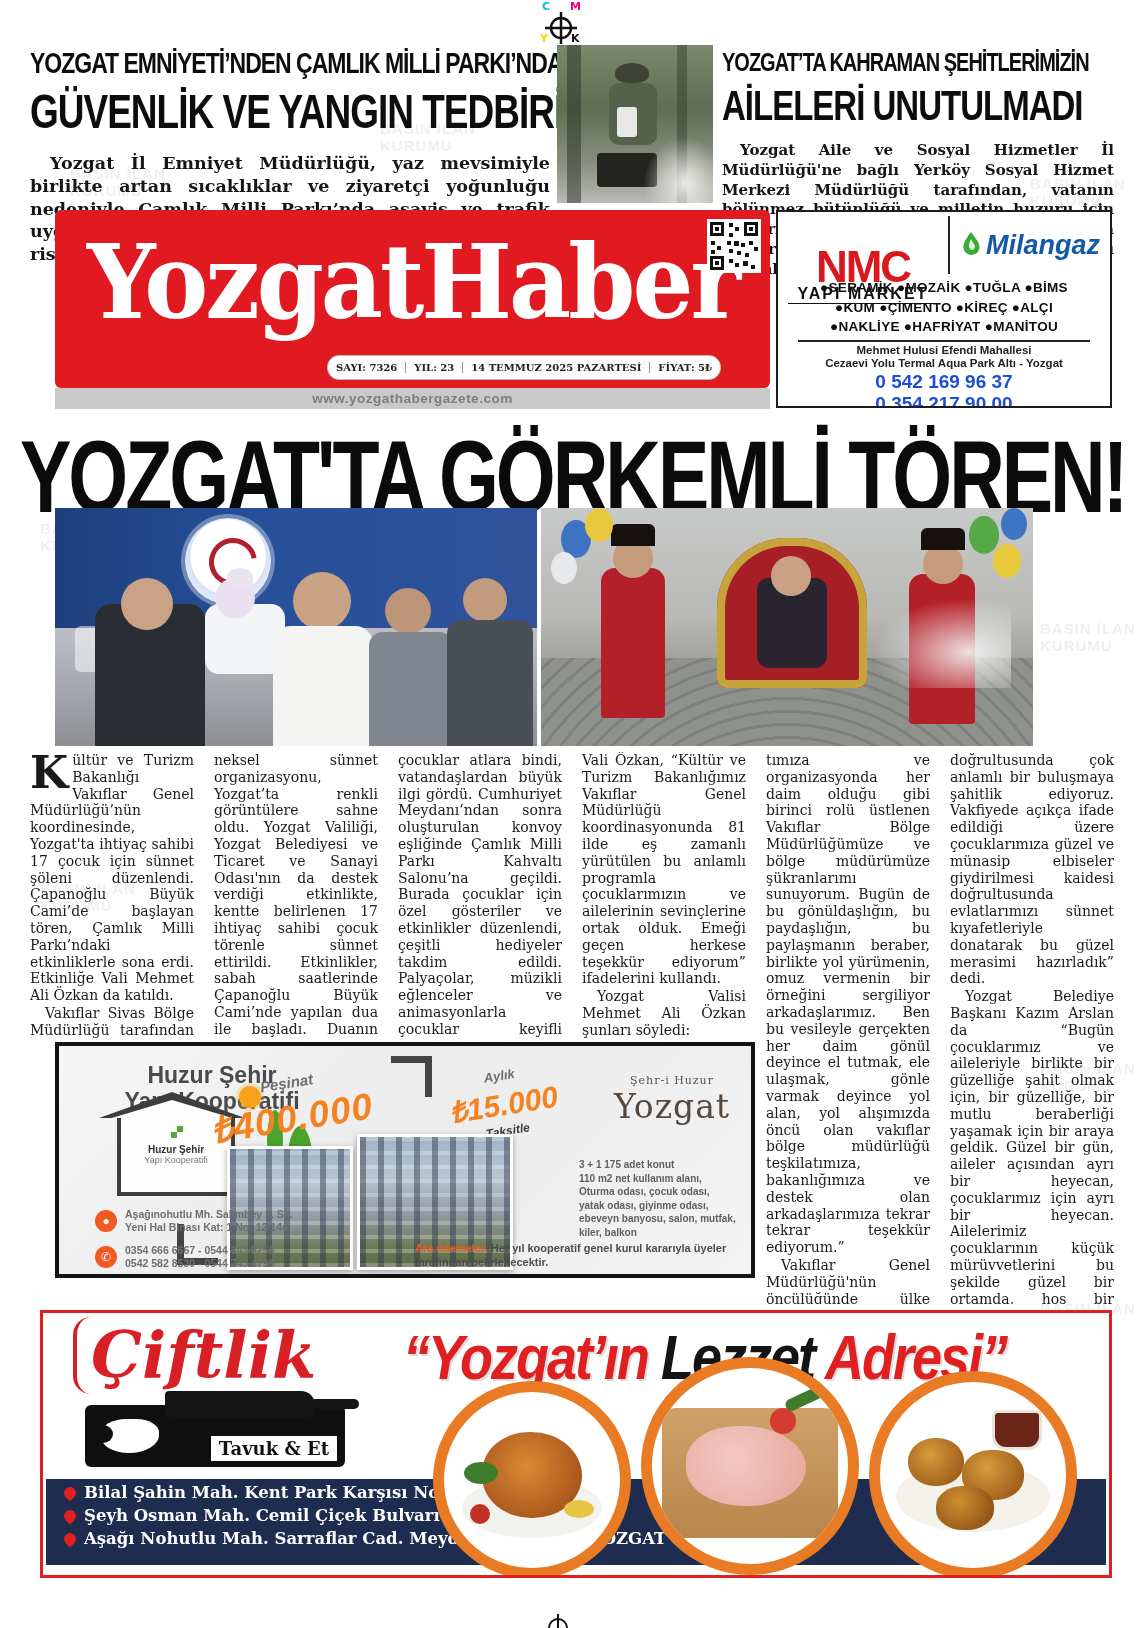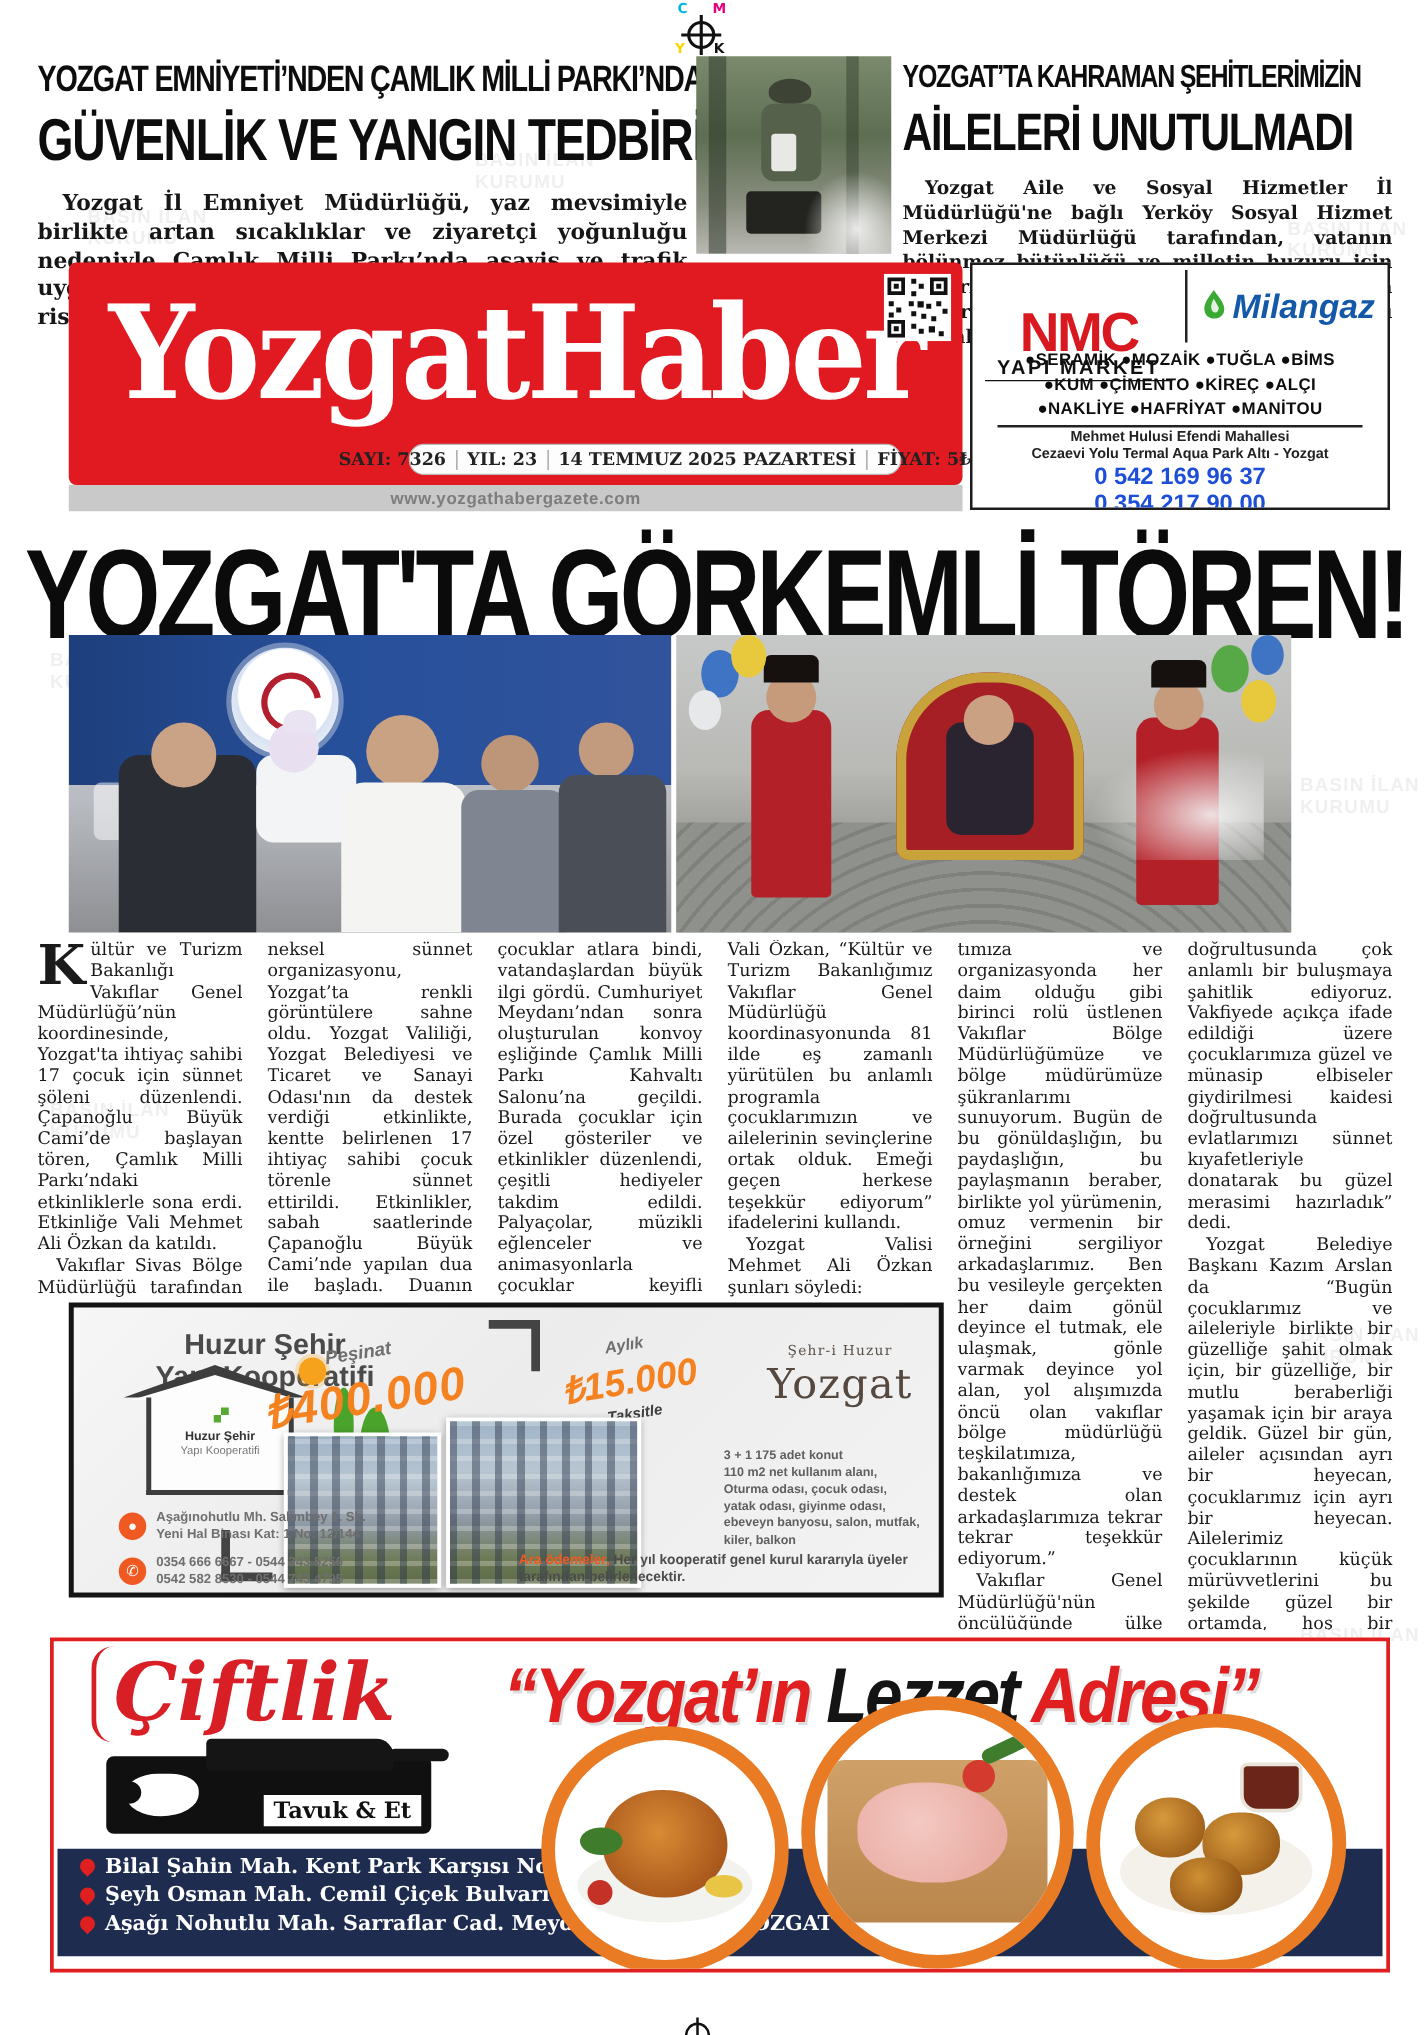--- a/index.html
+++ b/index.html
@@ -21,21 +21,21 @@
   .regmark{width:46px;height:46px;}
   .regmark .lbl{position:absolute;font-size:11px;font-weight:bold;font-family:"DejaVu Sans",sans-serif;}
 
   
   #masthead{left:55px;top:210px;width:715px;height:178px;background:#e11a21;border-radius:6px;}
   #masthead-title{position:absolute;left:0;right:0;top:8px;text-align:center;color:#fff;
      font-family:"DejaVu Serif","Liberation Serif",serif;font-weight:bold;font-size:96px;line-height:1.25;
      letter-spacing:-3px;transform:scaleY(1.08);transform-origin:center top;}
   #issue-pill{position:absolute;left:272px;bottom:8px;width:392px;height:23px;background:#fdfdfd;
      border:1px solid #bbb;border-radius:12px;display:flex;align-items:center;justify-content:center;}
-  #issue-pill span{font-family:"DejaVu Serif",serif;font-weight:bold;font-size:14px;color:#222;
+  #issue-pill span{font-family:"DejaVu Serif",serif;font-weight:bold;font-size:10px;color:#222;
      padding:0 8px;white-space:nowrap;}
   #issue-pill span + span{border-left:1px solid #999;}
   #website-bar{left:55px;top:388px;width:715px;height:21px;background:#c9c9c9;display:flex;
      align-items:center;justify-content:center;}
   #website-bar div{color:#7d7d7d;font-weight:bold;font-size:13.5px;letter-spacing:.5px;}
 
   
   #nmc{left:776px;top:210px;width:336px;height:198px;border:2px solid #1c1c1c;background:#fff;
        box-sizing:border-box;text-align:center;overflow:hidden;}
   #nmc .logorow{display:flex;align-items:center;justify-content:center;height:66px;}

